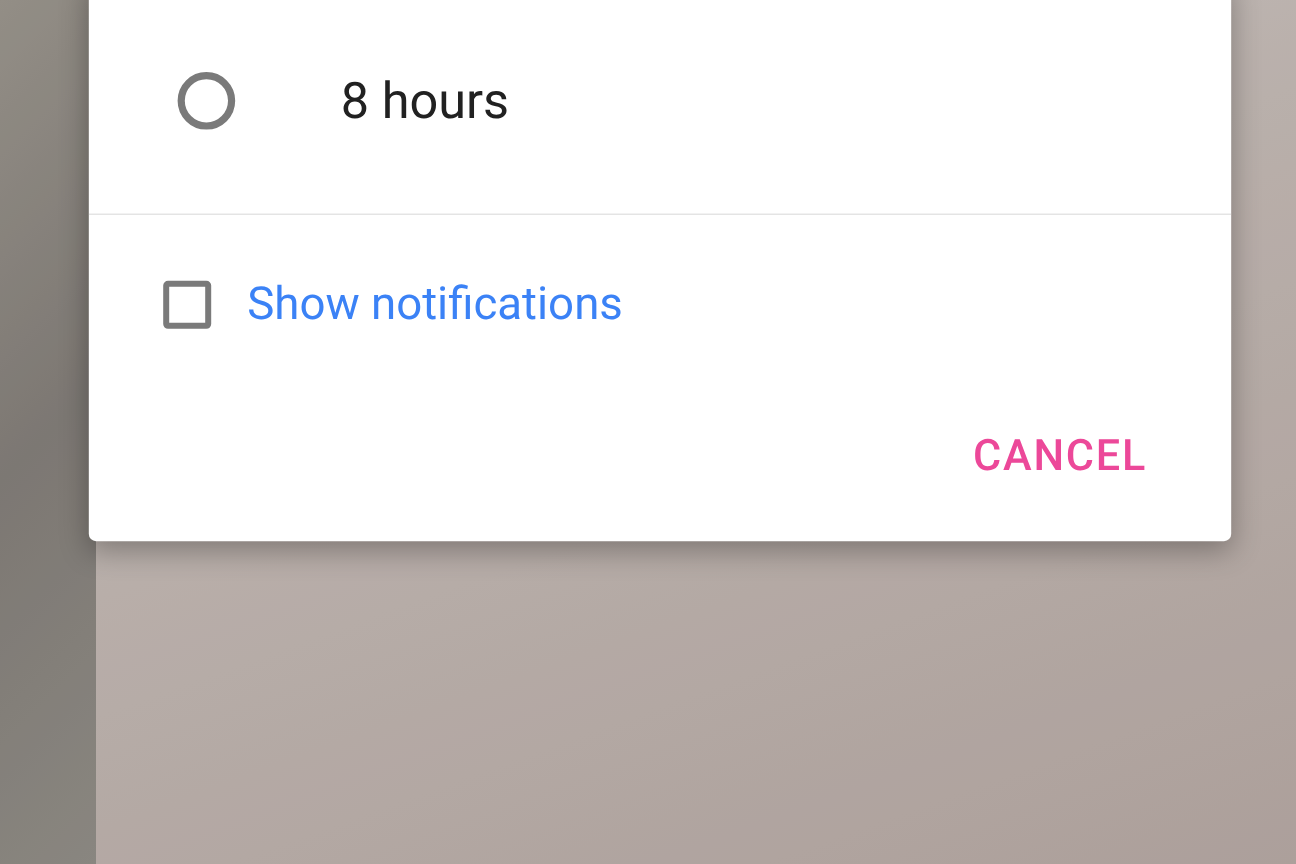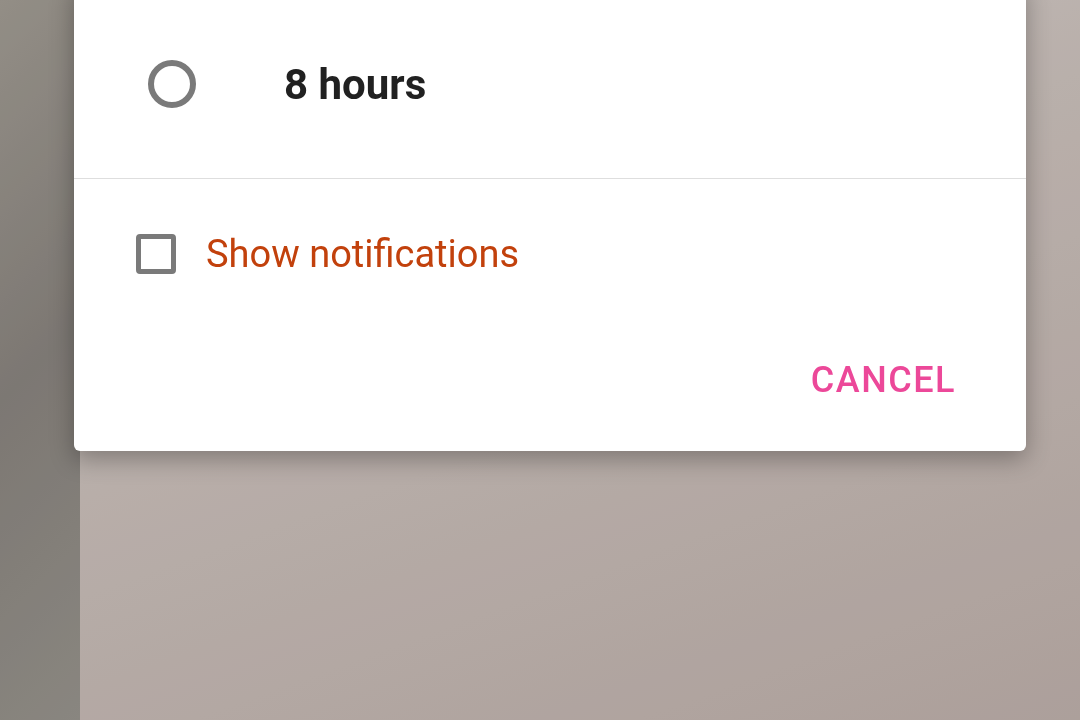--- a/index.html
+++ b/index.html
@@ -71,21 +71,21 @@
     .radio-inner {
       width: 24px;
       height: 24px;
       border-radius: 50%;
       background: #009688;
     }
     .radio-label {
       font-size: 42px;
       color: #212121;
       margin-left: 88px;
-      font-weight: 700;
+      font-weight: 400;
     }
     .divider {
       height: 1px;
       background: #dedede;
       width: 100%;
     }
     .checkbox-row {
       display: flex;
       align-items: center;
       padding-left: 62px;
@@ -94,21 +94,21 @@
     }
     .checkbox {
       width: 40px;
       height: 40px;
       border: 5px solid #7a7a7a;
       border-radius: 4px;
       flex-shrink: 0;
     }
     .checkbox-label {
       font-size: 38px;
-      color: #c2410c;
+      color: #3b82f6;
       margin-left: 30px;
       font-weight: 400;
     }
     .actions {
       display: flex;
       justify-content: flex-end;
       align-items: center;
       padding: 20px 50px 40px 0;
       gap: 70px;
     }

